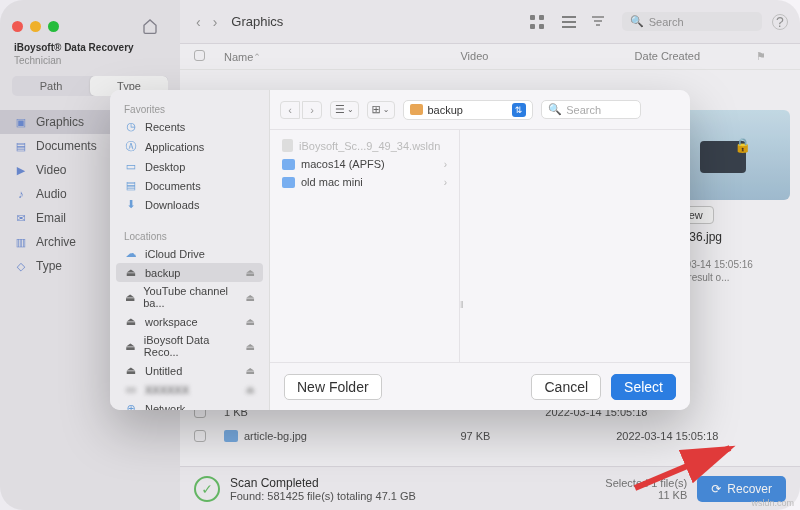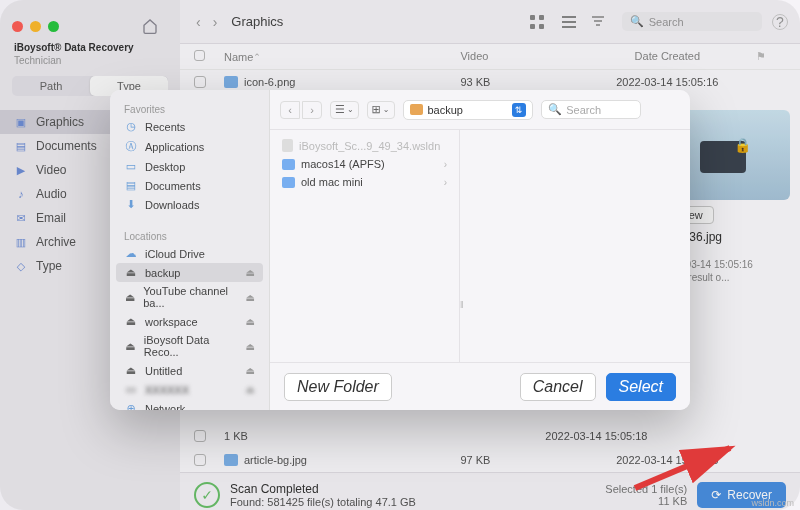--- a/index.html
+++ b/index.html
@@ -73,21 +73,21 @@
 .search2 { display:flex; align-items:center; gap:4px; font-size:11px; color:#aaa; background:#fff; border:1px solid #ddd; border-radius:5px; padding:2px 7px; min-width:100px; }
 .cols { flex:1; display:flex; }
 .col1 { width: 190px; border-right:1px solid #e4e2e6; padding:6px 4px; }
 .fitem { display:flex; align-items:center; gap:6px; padding:3px 8px; font-size:11px; color:#444; }
 .fitem.dim { color:#bbb; }
 .fitem .fld { width:13px; height:11px; background:#78aef0; border-radius:2px; }
 .fitem .doc { width:11px; height:13px; background:#ddd; border-radius:2px; }
 .fitem .chv { margin-left:auto; color:#bbb; font-size:10px; }
 .colres { position:absolute; bottom:52px; left:190px; color:#bbb; font-size:9px;}
 .sheet-ftr { height:48px; border-top:1px solid #e4e2e6; display:flex; align-items:center; padding:0 14px; gap:10px; }
-.btn { font-size:16px; padding:4px 12px; border-radius:5px; background:#fff; border:1px solid #ccc; color:#333;font-style:italic; }
+.btn { font-size:14px; padding:4px 12px; border-radius:5px; background:#fff; border:1px solid #ccc; color:#333; }
 .btn.primary { background:#2b7de1; color:#fff; border-color:#2b7de1; }
 
 .rightpanel { position:absolute; right:10px; top:110px; width:130px; font-size:11px; color:#666; }
 .preview-box { width:130px; height:90px; background:linear-gradient(180deg,#cfe6f2,#a8c5da); border-radius:6px; display:flex; align-items:center; justify-content:center; position:relative; }
 .preview-box .stack { position:relative; width:50px; height:36px; }
 .preview-box .d1 { position:absolute; width:46px; height:32px; background:#3c4550; border-radius:4px; left:0; top:4px; }
 .preview-box .lock { position:absolute; right:-2px; top:0; font-size:14px; }
 .rp-title { margin-top:6px; color:#333; font-size:12px; }
 .rp-line { color:#888; font-size:10px; margin-top:2px; }
 .prev-btn { margin-top:6px; display:inline-block; padding:2px 10px; border:1px solid #ccc; border-radius:4px; font-size:11px; color:#444; background:#fff; }
@@ -193,32 +193,20 @@
         <div class="col-name">
             <span>Name</span> 
             <span style="font-size:9px;color:#aaa;">⌃</span>
           </div>
         <div class="col-size">Video</div>
         <div class="col-date">Date Created</div>
         <div class="col-tag"><span style="color:#bbb;">⚑</span></div>
       </div>
 
       <div class="listbody">
-        <div class="row">
-          <div class="col-chk">
-              <span></span>
-            </div>
-          <div class="col-name">
-              <span class="img-icn"></span>
-              <span>icon-6.png</span>
-            </div>
-          <div class="col-size">93 KB</div>
-          <div class="col-date">2022-03-14 15:05:16</div>
-          <div class="col-tag"></div>
-        </div>
         <div style="height:330px;"></div>
         <div class="row">
           <div class="col-chk">
               <span></span>
             </div>
           <div class="col-size">1 KB</div>
           <div class="col-date">2022-03-14 15:05:18</div>
           <div class="col-tag"></div>
         </div>
         <div class="row">

